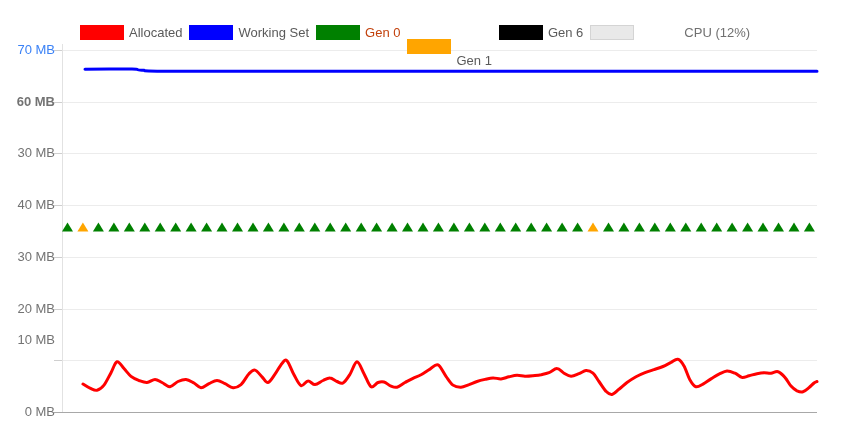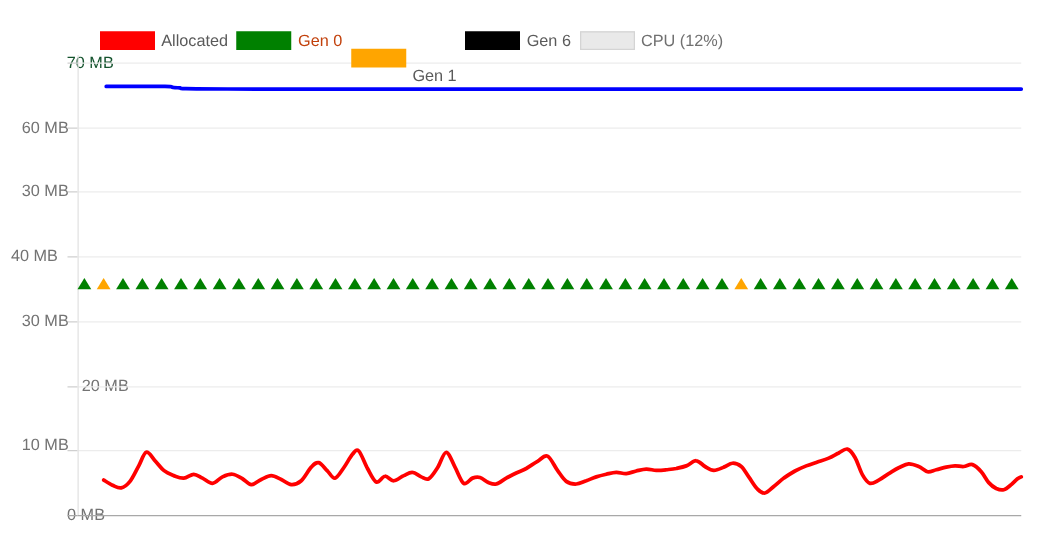--- a/index.html
+++ b/index.html
@@ -18,45 +18,49 @@
 </head>
 <body>
 
 <div id="chart">
   <div class="legend" id="legend">
       <div class="legend-item">
         <span class="swatch" style="background: rgb(255, 0, 0);"></span>
         <span class="legend-label" style="color: rgb(90, 90, 90);">Allocated</span>
       </div>
       <div class="legend-item">
+        <span class="swatch" style="background: rgb(0, 0, 255);"></span>
+        <span class="legend-label" style="color: rgb(90, 90, 90);">Working Set</span>
+      </div>
+      <div class="legend-item">
         <span class="swatch" style="background: rgb(0, 128, 0);"></span>
         <span class="legend-label" style="color: #c2410c;">Gen 0</span>
       </div>
       <div class="legend-item">
         <span class="swatch" style="background: rgb(255, 165, 0);"></span>
         <span class="legend-label" style="color: rgb(90, 90, 90); margin-top: 28px;">Gen 1</span>
       </div>
       <div class="legend-item">
         <span class="swatch" style="background: rgb(0, 0, 0);"></span>
         <span class="legend-label" style="color: rgb(90, 90, 90);">Gen 6</span>
       </div>
       <div class="legend-item">
         <span class="swatch" style="background: rgb(233, 233, 233); border: 1px solid rgb(212, 212, 212);"></span>
-        <span class="legend-label" style="color: rgb(112, 112, 112);">CPU (12%)</span>
+        <span class="legend-label" style="color: rgb(112, 112, 112); margin-left: 45px;">CPU (12%)</span>
       </div>
     </div>
   <div id="ylabels">
-      <div class="ylabel" style="top: 404px; color: rgb(115, 115, 115); padding-left: 29px;">0 MB</div>
-      <div class="ylabel" style="top: 348px; color: rgb(115, 115, 115);">10 MB</div>
-      <div class="ylabel" style="top: 301px; color: rgb(115, 115, 115); padding-left: 48px;">20 MB</div>
+      <div class="ylabel" style="top: 404px; color: rgb(115, 115, 115);">0 MB</div>
+      <div class="ylabel" style="top: 332px; color: rgb(115, 115, 115);">10 MB</div>
+      <div class="ylabel" style="top: 301px; color: rgb(115, 115, 115);">20 MB</div>
       <div class="ylabel" style="top: 249px; color: #737373;">30 MB</div>
-      <div class="ylabel" style="top: 197px; color: rgb(115, 115, 115); text-align: center;">40 MB</div>
+      <div class="ylabel" style="top: 197px; color: rgb(115, 115, 115);">40 MB</div>
       <div class="ylabel" style="top: 145px; color: rgb(115, 115, 115);">30 MB</div>
-      <div class="ylabel" style="top: 94px; color: rgb(115, 115, 115);">60 MB</div>
-      <div class="ylabel" style="top: 42px; color: #14532d; padding-left: 36px;">70 MB</div>
+      <div class="ylabel" style="top: 94px; color: rgb(115, 115, 115); font-weight: bold;">60 MB</div>
+      <div class="ylabel" style="top: 42px; color: #3b82f6;">70 MB</div>
     </div>
   <svg id="plot-svg" width="850" height="437">
       <line x1="62" y1="412.5" x2="817" y2="412.5" stroke="#a8a8a8" stroke-width="1"></line>
       <line x1="54" y1="412.5" x2="62" y2="412.5" stroke="#a8a8a8" stroke-width="1"></line>
       <line x1="62" y1="360.5" x2="817" y2="360.5" stroke="#ececec" stroke-width="1"></line>
       <line x1="54" y1="360.5" x2="62" y2="360.5" stroke="#cfcfcf" stroke-width="1"></line>
       <line x1="62" y1="309.5" x2="817" y2="309.5" stroke="#ececec" stroke-width="1"></line>
       <line x1="54" y1="309.5" x2="62" y2="309.5" stroke="#cfcfcf" stroke-width="1"></line>
       <line x1="62" y1="257.5" x2="817" y2="257.5" stroke="#ececec" stroke-width="1"></line>
       <line x1="54" y1="257.5" x2="62" y2="257.5" stroke="#cfcfcf" stroke-width="1"></line>

